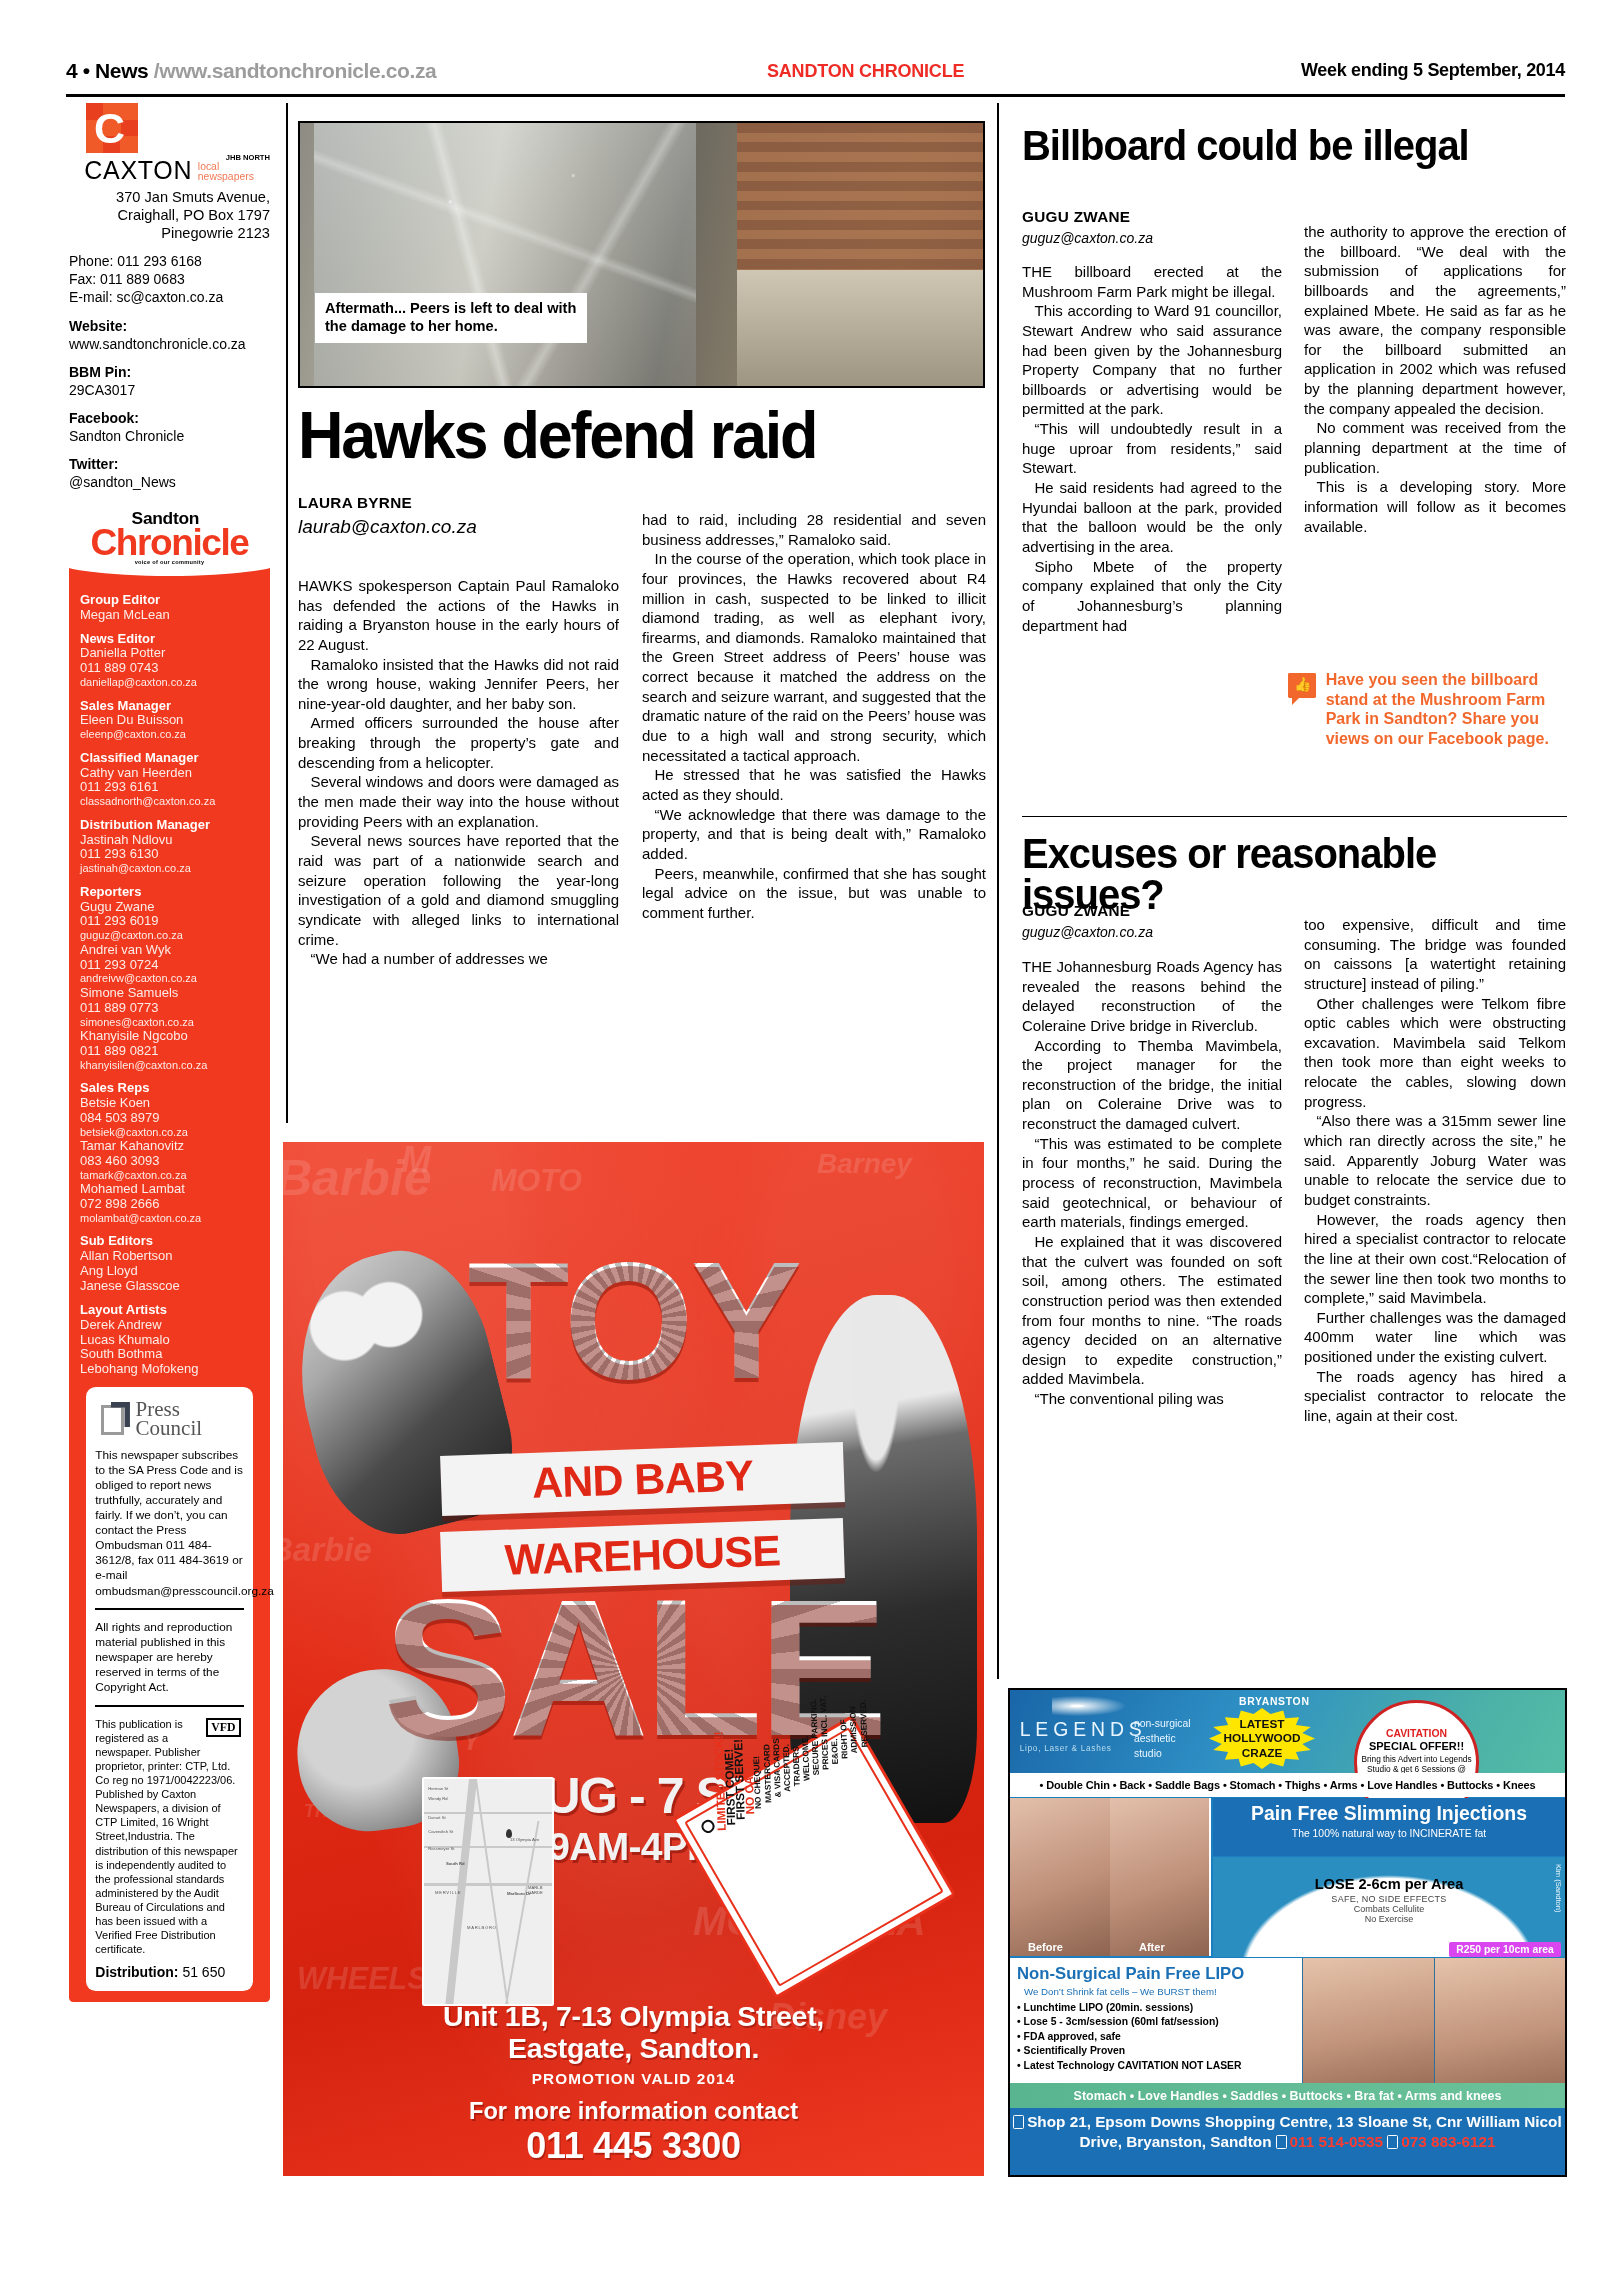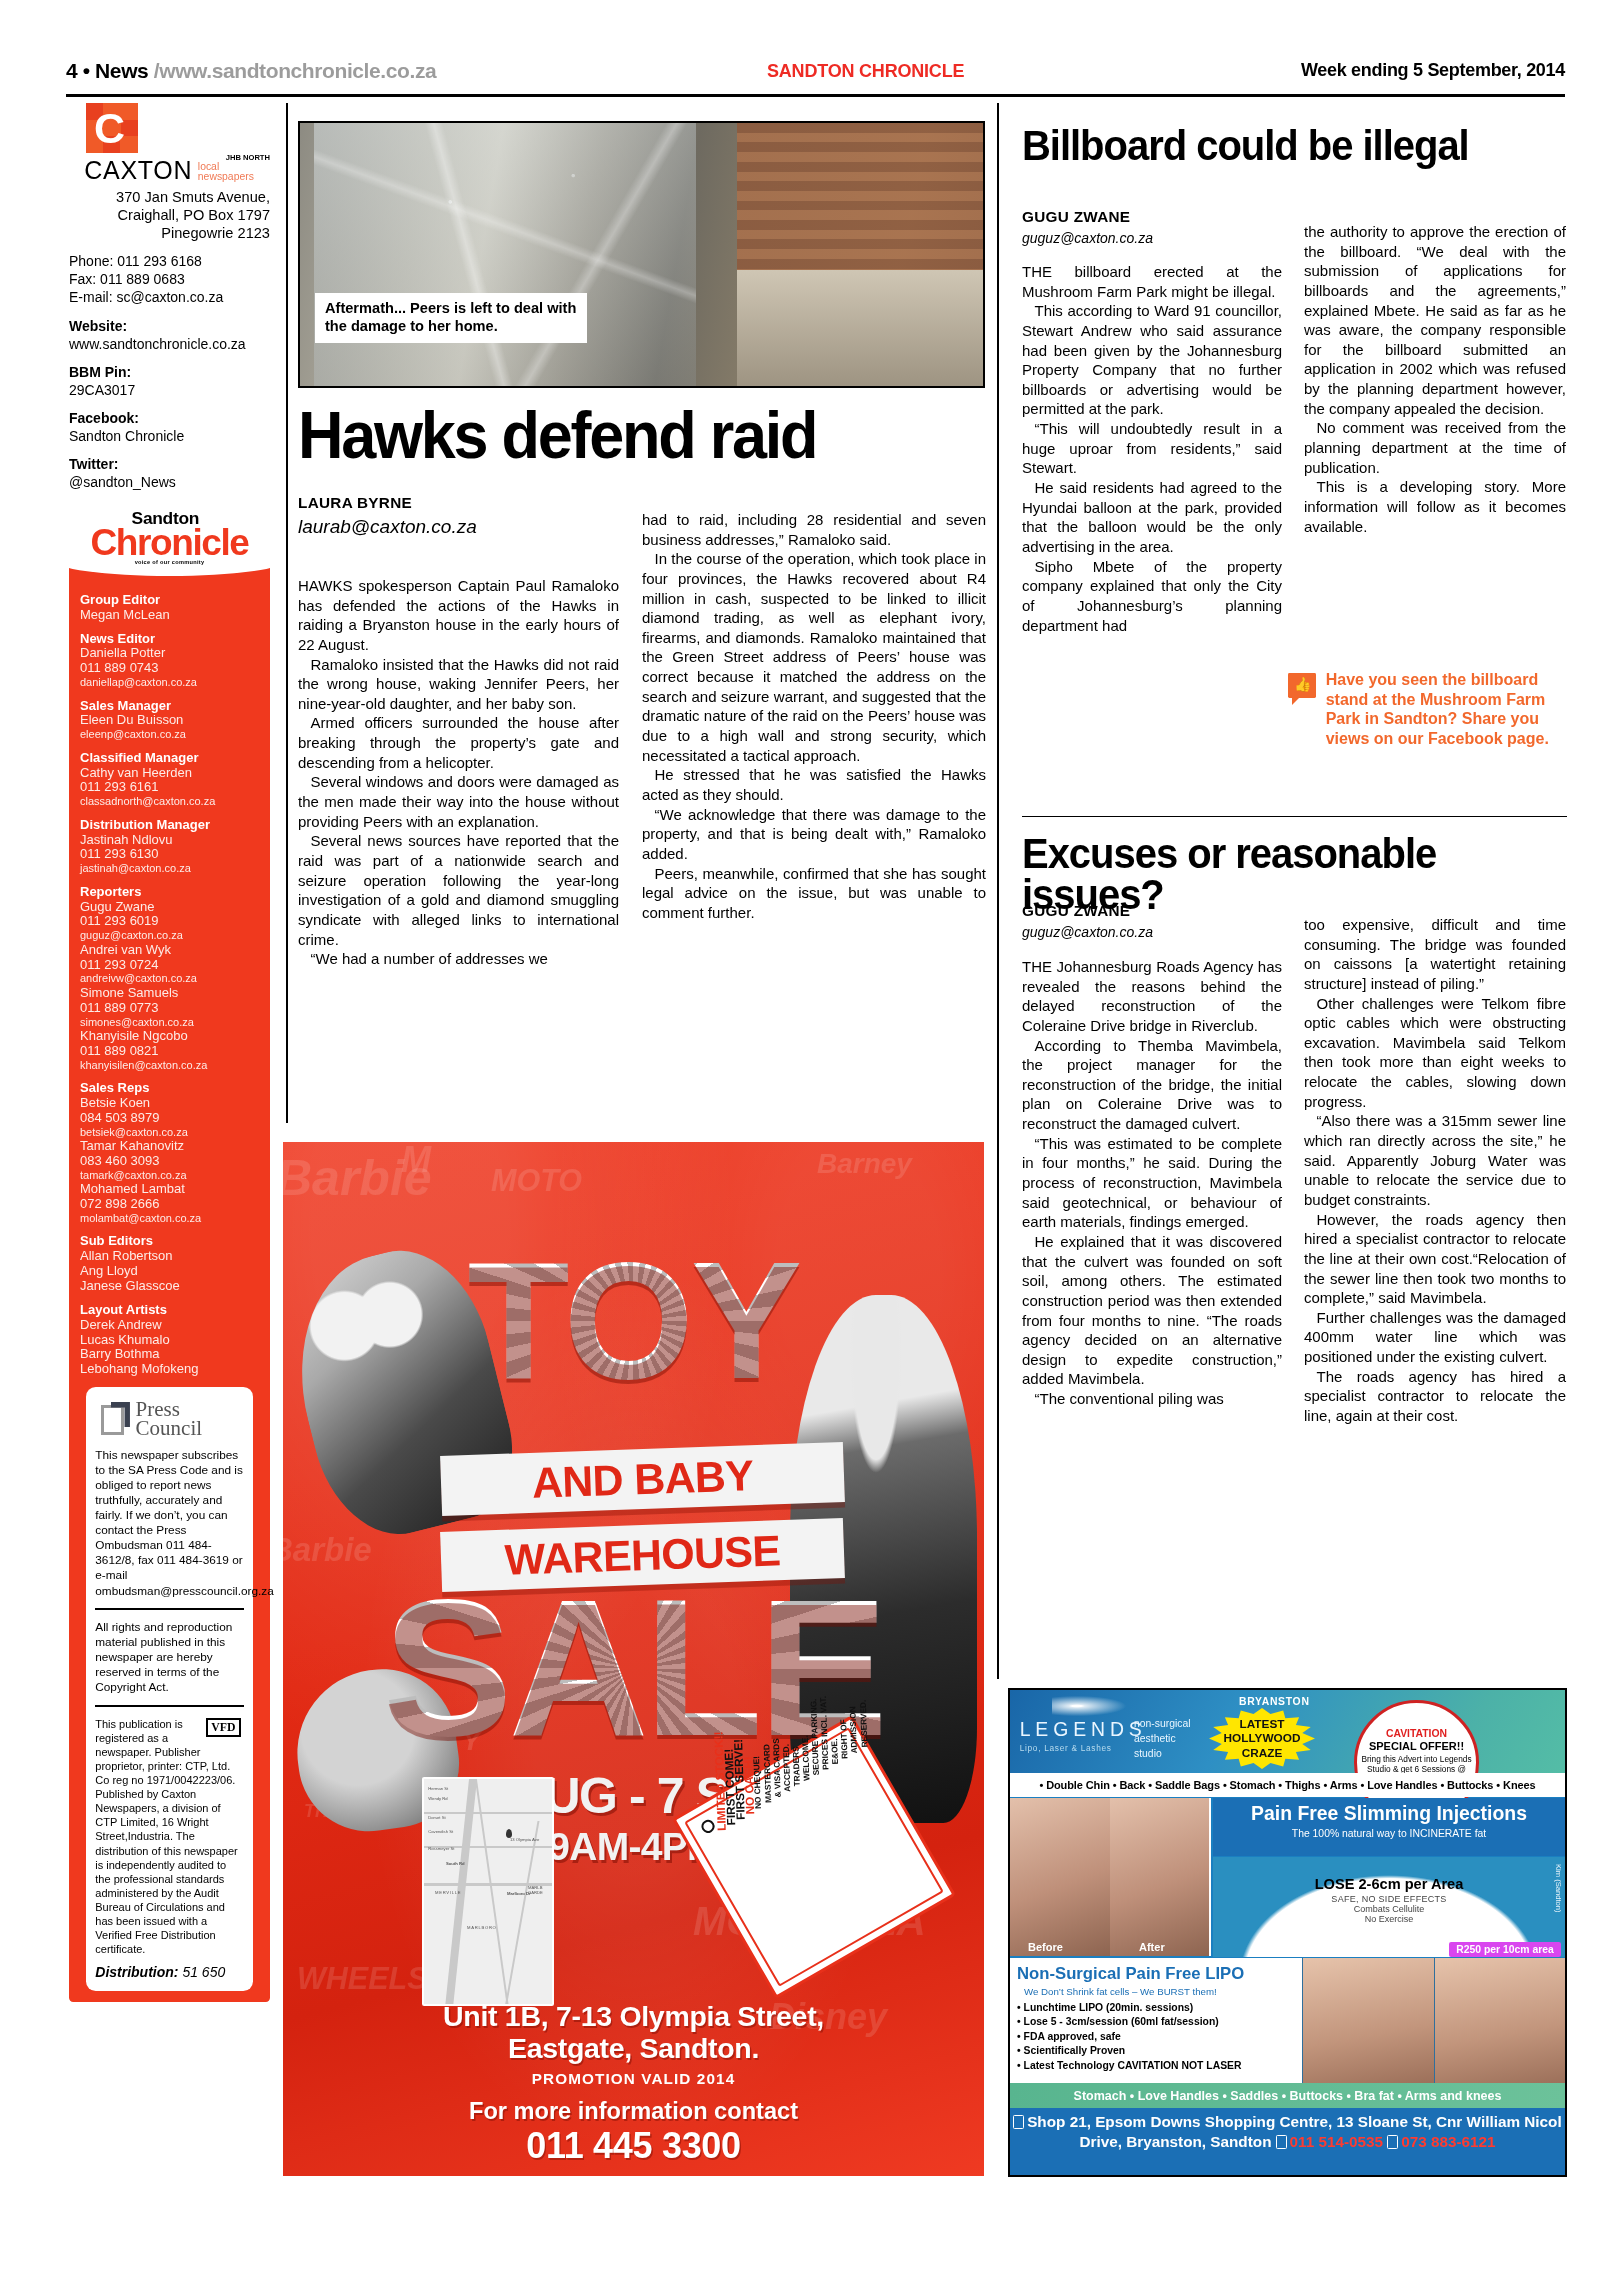--- a/index.html
+++ b/index.html
@@ -70,21 +70,21 @@
   .pc-mark .outer { position:absolute; left:0; top:2.8px; width:23.6px; height:30.5px;
                     border:3.5px solid #9a9a9a; }
   .pc-mark .inner { position:absolute; left:9.7px; top:0; width:19.4px; height:25px;
                     background:#3a4150; clip-path:polygon(0 0,100% 0,100% 100%,72% 100%,72% 22%,0 22%); }
   .pc-words { font-family:"Liberation Serif", serif; font-size:21px; line-height:0.95; color:#555; }
   .pc-body { font-size:11.8px; line-height:1.28; }
   .pc-hr { border-top:2.1px solid #000; margin:9.7px 0; }
   .pc-body2 { font-size:11px; line-height:1.28; }
   .vfd { display:inline-block; border:2.1px solid #000; padding:0 3.5px; font-weight:bold;
          font-size:11.8px; font-family:"Liberation Serif", serif; float:right; margin:1.4px 2.8px 1.4px 5.6px; }
-  .dist { font-size:14px; margin-top:8.3px;font-style:italic; }
+  .dist { font-size:14px; margin-top:8.3px; }
   .dist b { font-weight:bold; }
 
   
   .vrule { position:absolute; width:2.1px; background:#000; }
 
   
   .photo-box { position:absolute; left:298px; top:121px; width:687px; height:267px;
                border:2.8px solid #000; overflow:hidden; background:#6b6a62; }
   .photo-bg { position:absolute; inset:0;
       background:
@@ -373,21 +373,21 @@
             <div class="rp-name">Mohamed Lambat</div>
             <div class="rp-name">072 898 2666</div>
             <div class="rp-small">molambat@caxton.co.za</div>
             <div class="rp-role">Sub Editors</div>
             <div class="rp-name">Allan Robertson</div>
             <div class="rp-name">Ang Lloyd</div>
             <div class="rp-name">Janese Glasscoe</div>
             <div class="rp-role">Layout Artists</div>
             <div class="rp-name">Derek Andrew</div>
             <div class="rp-name">Lucas Khumalo</div>
-            <div class="rp-name">Barry Bothma</div>
+            <div class="rp-name">South Bothma</div>
             <div class="rp-name">Lebohang Mofokeng</div>
           </div>
 
         <div class="presscard" style="margin-top:9.7px;">
           <div class="pc-logo">
             <div class="pc-mark">
               <div class="outer"></div>
                 <div class="inner"></div>
             </div>
             <div class="pc-words">

